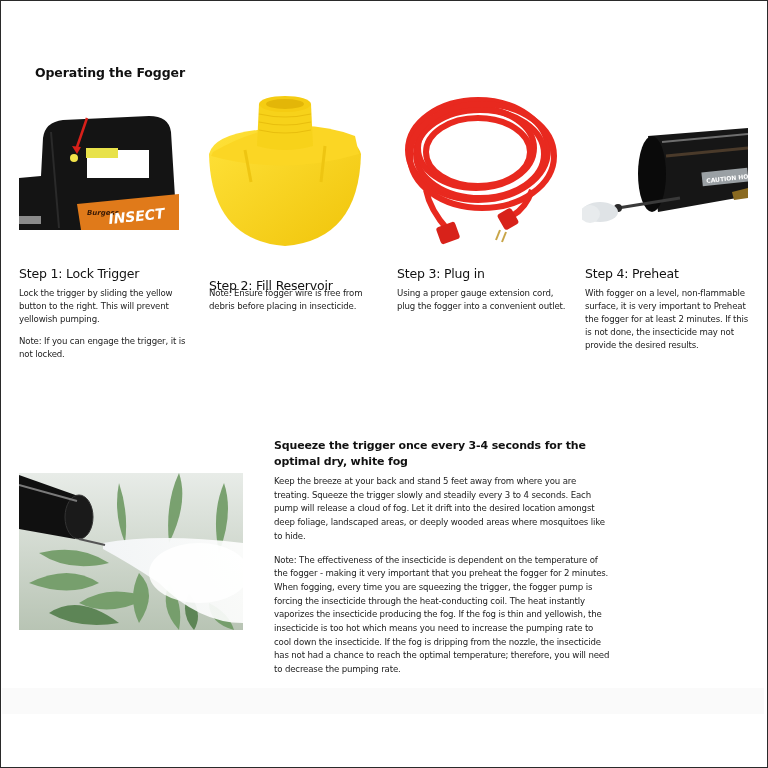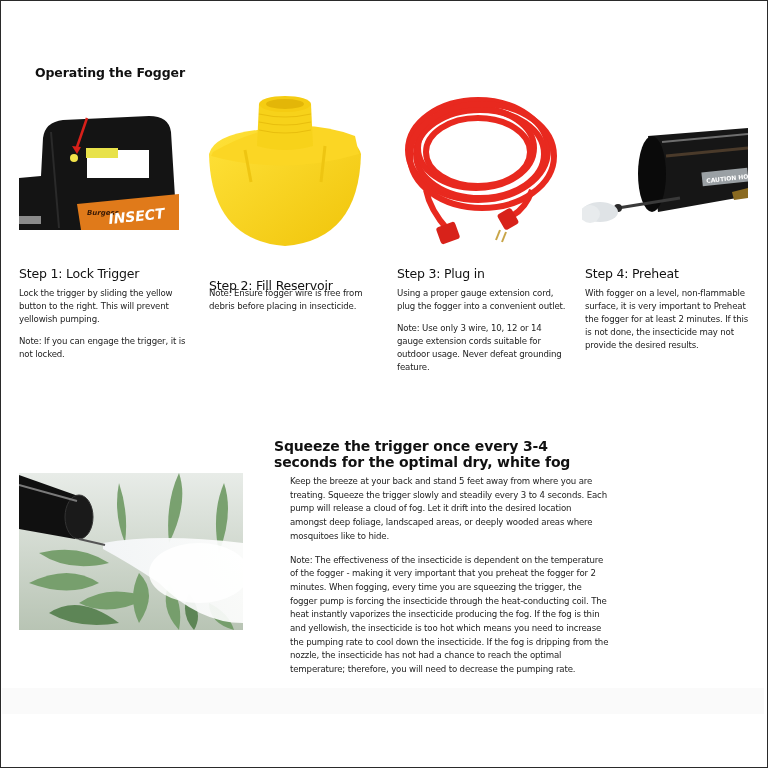--- a/index.html
+++ b/index.html
@@ -4,23 +4,23 @@
 <style>
   html, body { margin:0; padding:0; background:#ffffff; }
   body { width:768px; height:768px; overflow:hidden; position:relative; font-family:"DejaVu Sans", sans-serif; color:#111; }
   .frame { position:absolute; left:0; top:0; width:766px; height:766px; border:1px solid #2a2a2a; background:#fff; }
   .bottom-band { position:absolute; left:2px; top:688px; width:762px; height:26px; background:#fafafa; }
   .section-title { position:absolute; left:19px; top:65px; font-size:12.5px; font-weight:bold; color:#111; letter-spacing:-0.1px;margin-left:16px; }
   .step-img { position:absolute; overflow:hidden; }
   .step-title { position:absolute; font-size:12.5px; color:#111; white-space:nowrap; letter-spacing:-0.2px; }
   .step-text { position:absolute; font-size:8.6px; line-height:13.1px; color:#222; letter-spacing:-0.15px; }
   .step-text p { margin:0 0 9px 0; }
-  .squeeze-title { position:absolute; left:274px; top:438px; width:330px; font-size:14px; line-height:16px; font-weight:bold; color:#111; letter-spacing:-0.15px; }
+  .squeeze-title { position:absolute; left:274px; top:438px; width:330px; font-size:11px; line-height:16px; font-weight:bold; color:#111; letter-spacing:-0.15px; }
   .squeeze-text { position:absolute; left:274px; top:475px; width:336px; font-size:8.6px; line-height:13.7px; color:#222; letter-spacing:-0.15px; }
-  .squeeze-text p { margin:0 0 10px 16px; }
+  .squeeze-text p { margin:0 0 10px 0; }
   .fog-photo { position:absolute; left:19px; top:473px; width:224px; height:157px; overflow:hidden; }
 </style>
 </head>
 <body>
 
 <div class="frame"></div>
 <div class="bottom-band"></div>
 
 <div class="section-title">Operating the Fogger</div>
 
@@ -89,21 +89,20 @@
     <path d="M132 100 Q126 118 112 126" stroke="#e8291f" stroke-width="6" fill="none"></path>
     <rect x="38" y="134" width="20" height="18" rx="3" fill="#d8221a" transform="rotate(-20 48 143)"></rect>
     <rect x="100" y="120" width="16" height="18" rx="3" fill="#d8221a" transform="rotate(-30 108 129)"></rect>
     <line x1="100" y1="140" x2="96" y2="150" stroke="#c8a548" stroke-width="2"></line>
     <line x1="106" y1="142" x2="102" y2="152" stroke="#c8a548" stroke-width="2"></line>
   </svg>
 </div>
 <div class="step-title" style="left:397px; top:266px;">Step 3: Plug in</div>
 <div class="step-text" style="left:397px; top:287px; width:170px;">
   <p>Using a proper gauge extension cord, plug the fogger into a convenient outlet.</p>
-  <p>Note: Use only 3 wire, 10, 12 or 14 gauge extension cords suitable for outdoor usage. Never defeat grounding feature.</p>
 </div>
 
 <div class="step-img" style="left:582px; top:122px; width:166px; height:108px;">
   <svg width="166" height="108" viewBox="0 0 166 108">
 
     <path d="M66 14 L166 6 L166 74 L76 90 Z" fill="#161616"></path>
     <ellipse cx="70" cy="52" rx="14" ry="38" fill="#0a0a0a"></ellipse>
     <path d="M80 20 L166 12" stroke="#6e6e6e" stroke-width="2"></path>
     <path d="M84 34 L166 26" stroke="#4a3a2a" stroke-width="3"></path>
 

